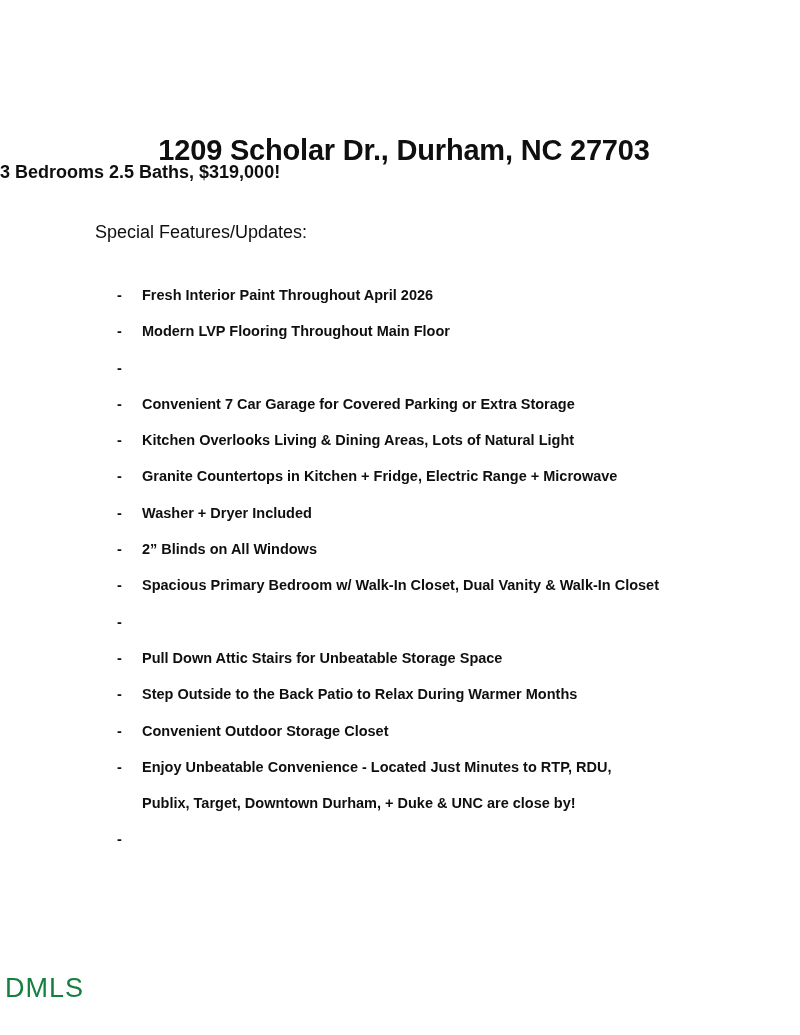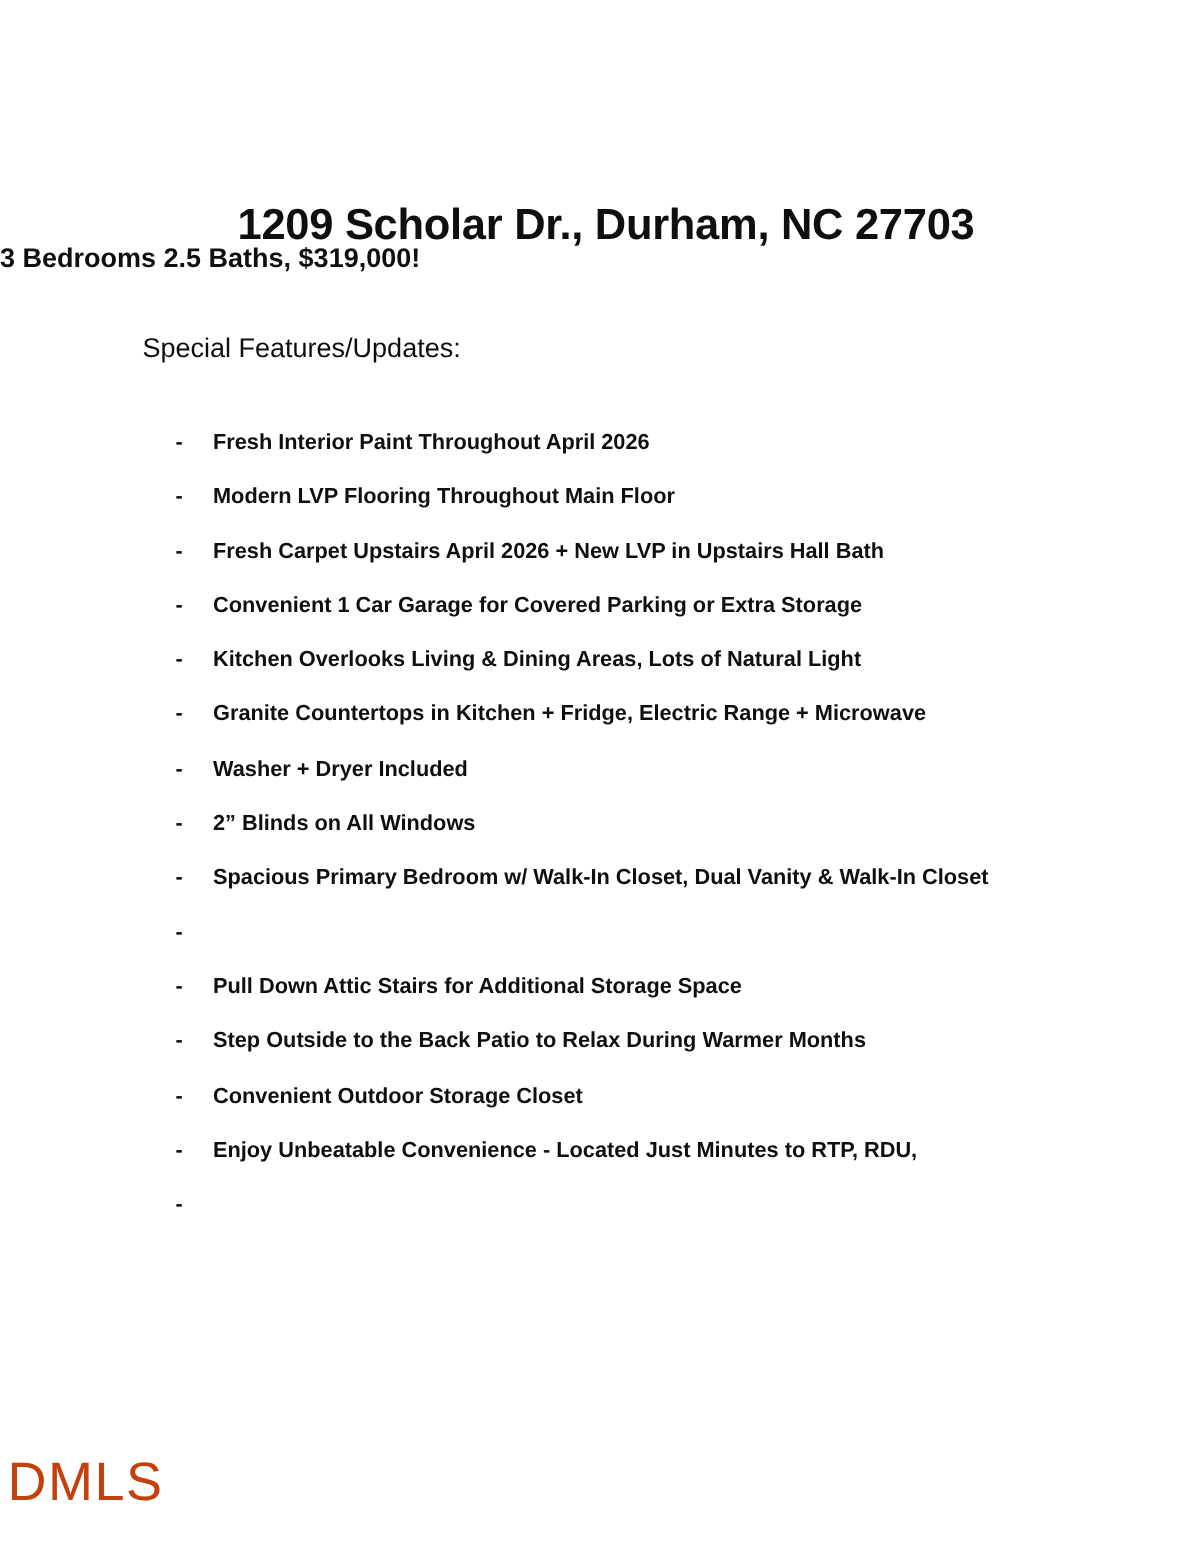--- a/index.html
+++ b/index.html
@@ -67,50 +67,49 @@
     width: 25px;
   }
   .ftext {
     flex: 0 0 auto;
     text-align: center;
   }
   .watermark {
     position: absolute;
     top: 974px;
     left: 5px;
-    font-size: 36px;
+    font-size: 27px;
     line-height: 28px;
     font-weight: 300;
     letter-spacing: 1px;
-    color: #c2410c;
+    color: #15803d;
   }
 </style>
 </head>
 <body>
 
 <div class="page">
   <h1 class="title">1209 Scholar Dr., Durham, NC 27703</h1>
   <h2 class="subtitle">3 Bedrooms 2.5 Baths, $319,000!</h2>
   <h3 class="section-heading">Special Features/Updates:</h3>
   <div class="features">
       <div class="feature-line">
         <span class="dash">-</span>
         <span class="ftext">Fresh Interior Paint Throughout April 2026</span>
       </div>
       <div class="feature-line">
         <span class="dash">-</span>
         <span class="ftext">Modern LVP Flooring Throughout Main Floor</span>
       </div>
       <div class="feature-line">
         <span class="dash">-</span>
-        <span class="ftext">Fresh Carpet Upstairs April 2026 + New LVP in Upstairs Hall Bath</span>
       </div>
       <div class="feature-line">
         <span class="dash">-</span>
-        <span class="ftext">Convenient 1 Car Garage for Covered Parking or Extra Storage</span>
+        <span class="ftext">Convenient 7 Car Garage for Covered Parking or Extra Storage</span>
       </div>
       <div class="feature-line">
         <span class="dash">-</span>
         <span class="ftext">Kitchen Overlooks Living &amp; Dining Areas, Lots of Natural Light</span>
       </div>
       <div class="feature-line">
         <span class="dash">-</span>
         <span class="ftext">Granite Countertops in Kitchen + Fridge, Electric Range + Microwave</span>
       </div>
       <div class="feature-line">
@@ -123,32 +122,36 @@
       </div>
       <div class="feature-line">
         <span class="dash">-</span>
         <span class="ftext">Spacious Primary Bedroom w/ Walk-In Closet, Dual Vanity &amp; Walk-In Closet</span>
       </div>
       <div class="feature-line">
         <span class="dash">-</span>
       </div>
       <div class="feature-line">
         <span class="dash">-</span>
-        <span class="ftext">Pull Down Attic Stairs for Additional Storage Space</span>
+        <span class="ftext">Pull Down Attic Stairs for Unbeatable Storage Space</span>
       </div>
       <div class="feature-line">
         <span class="dash">-</span>
         <span class="ftext">Step Outside to the Back Patio to Relax During Warmer Months</span>
       </div>
       <div class="feature-line">
         <span class="dash">-</span>
         <span class="ftext">Convenient Outdoor Storage Closet</span>
       </div>
       <div class="feature-line">
         <span class="dash">-</span>
         <span class="ftext">Enjoy Unbeatable Convenience - Located Just Minutes to RTP, RDU,</span>
       </div>
       <div class="feature-line">
+        <span class="dash"></span>
+        <span class="ftext">Publix, Target, Downtown Durham, + Duke &amp; UNC are close by!</span>
+      </div>
+      <div class="feature-line">
         <span class="dash">-</span>
       </div>
     </div>
   <div class="watermark">DMLS</div>
 </div>
 
 </body></html>

